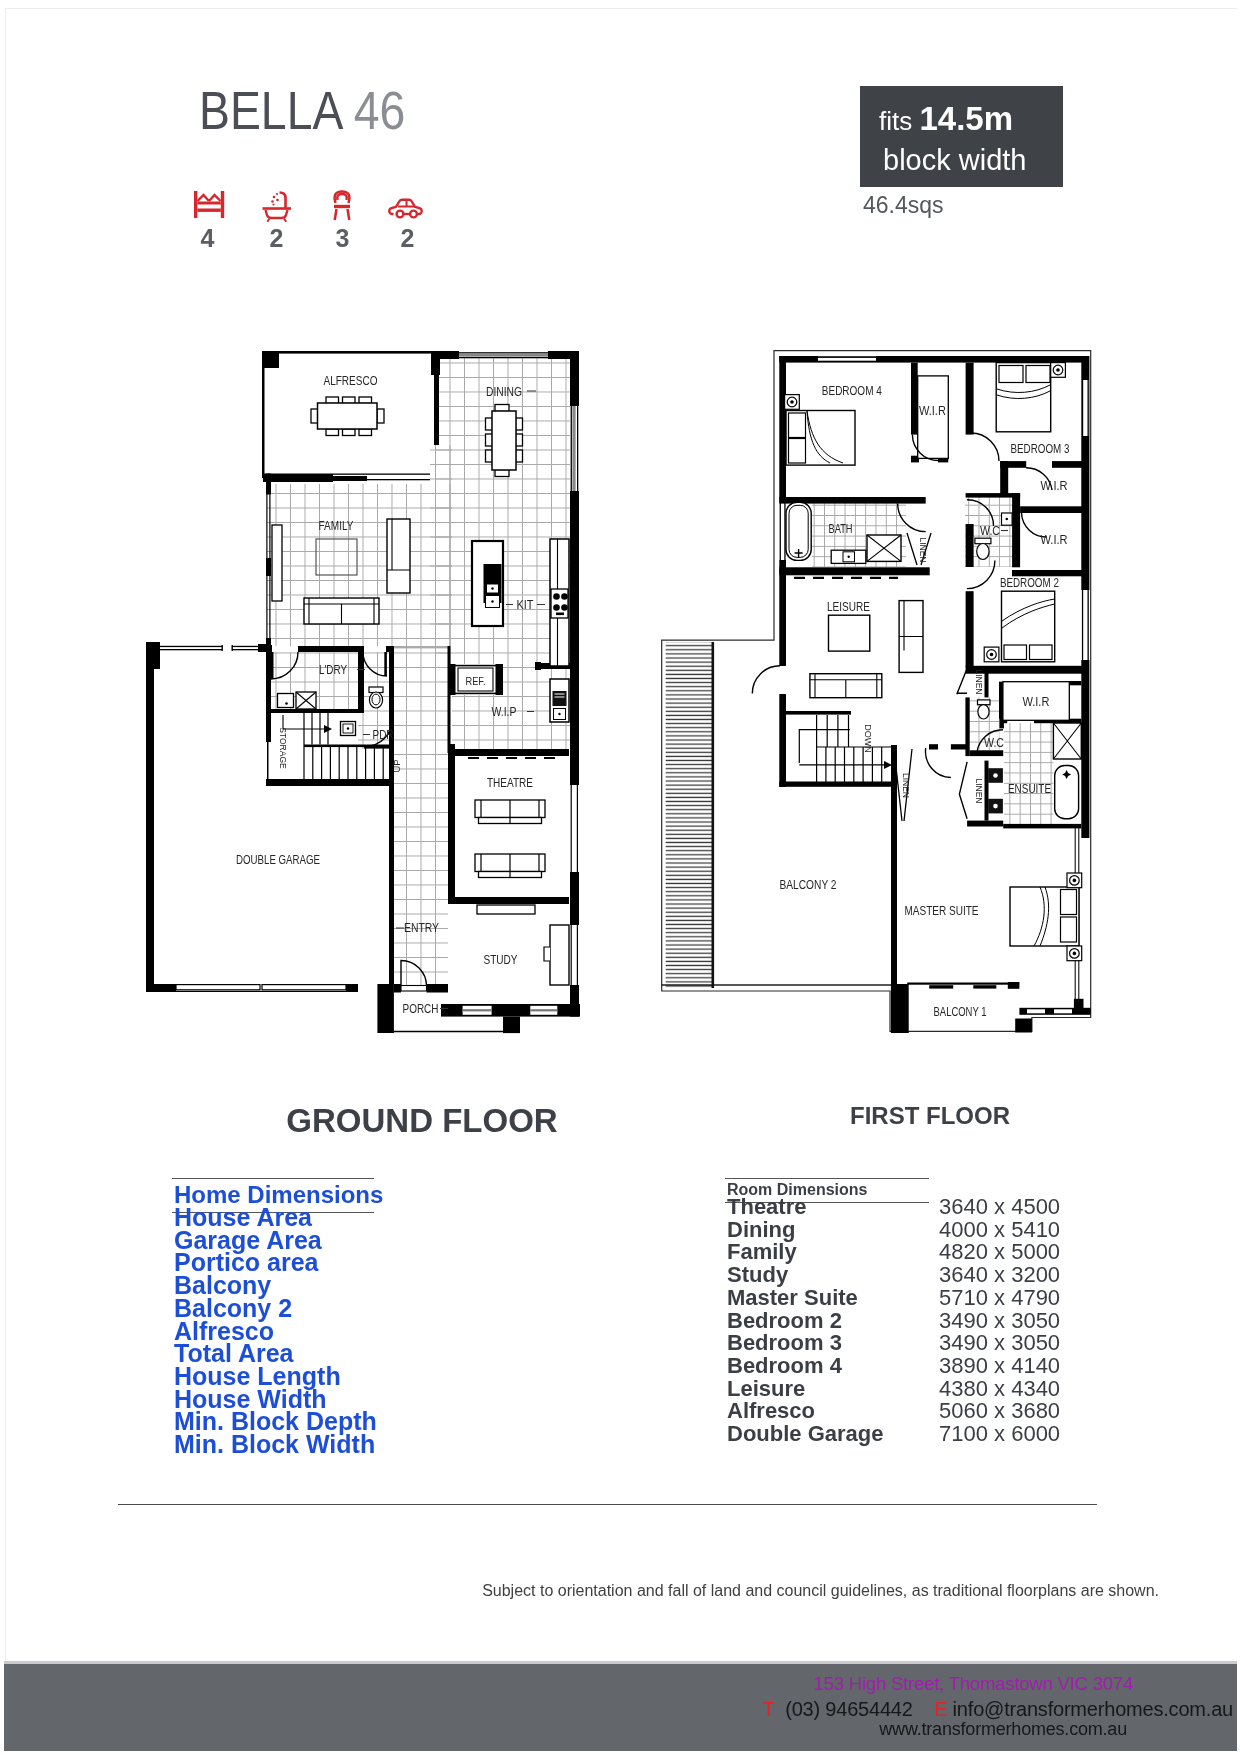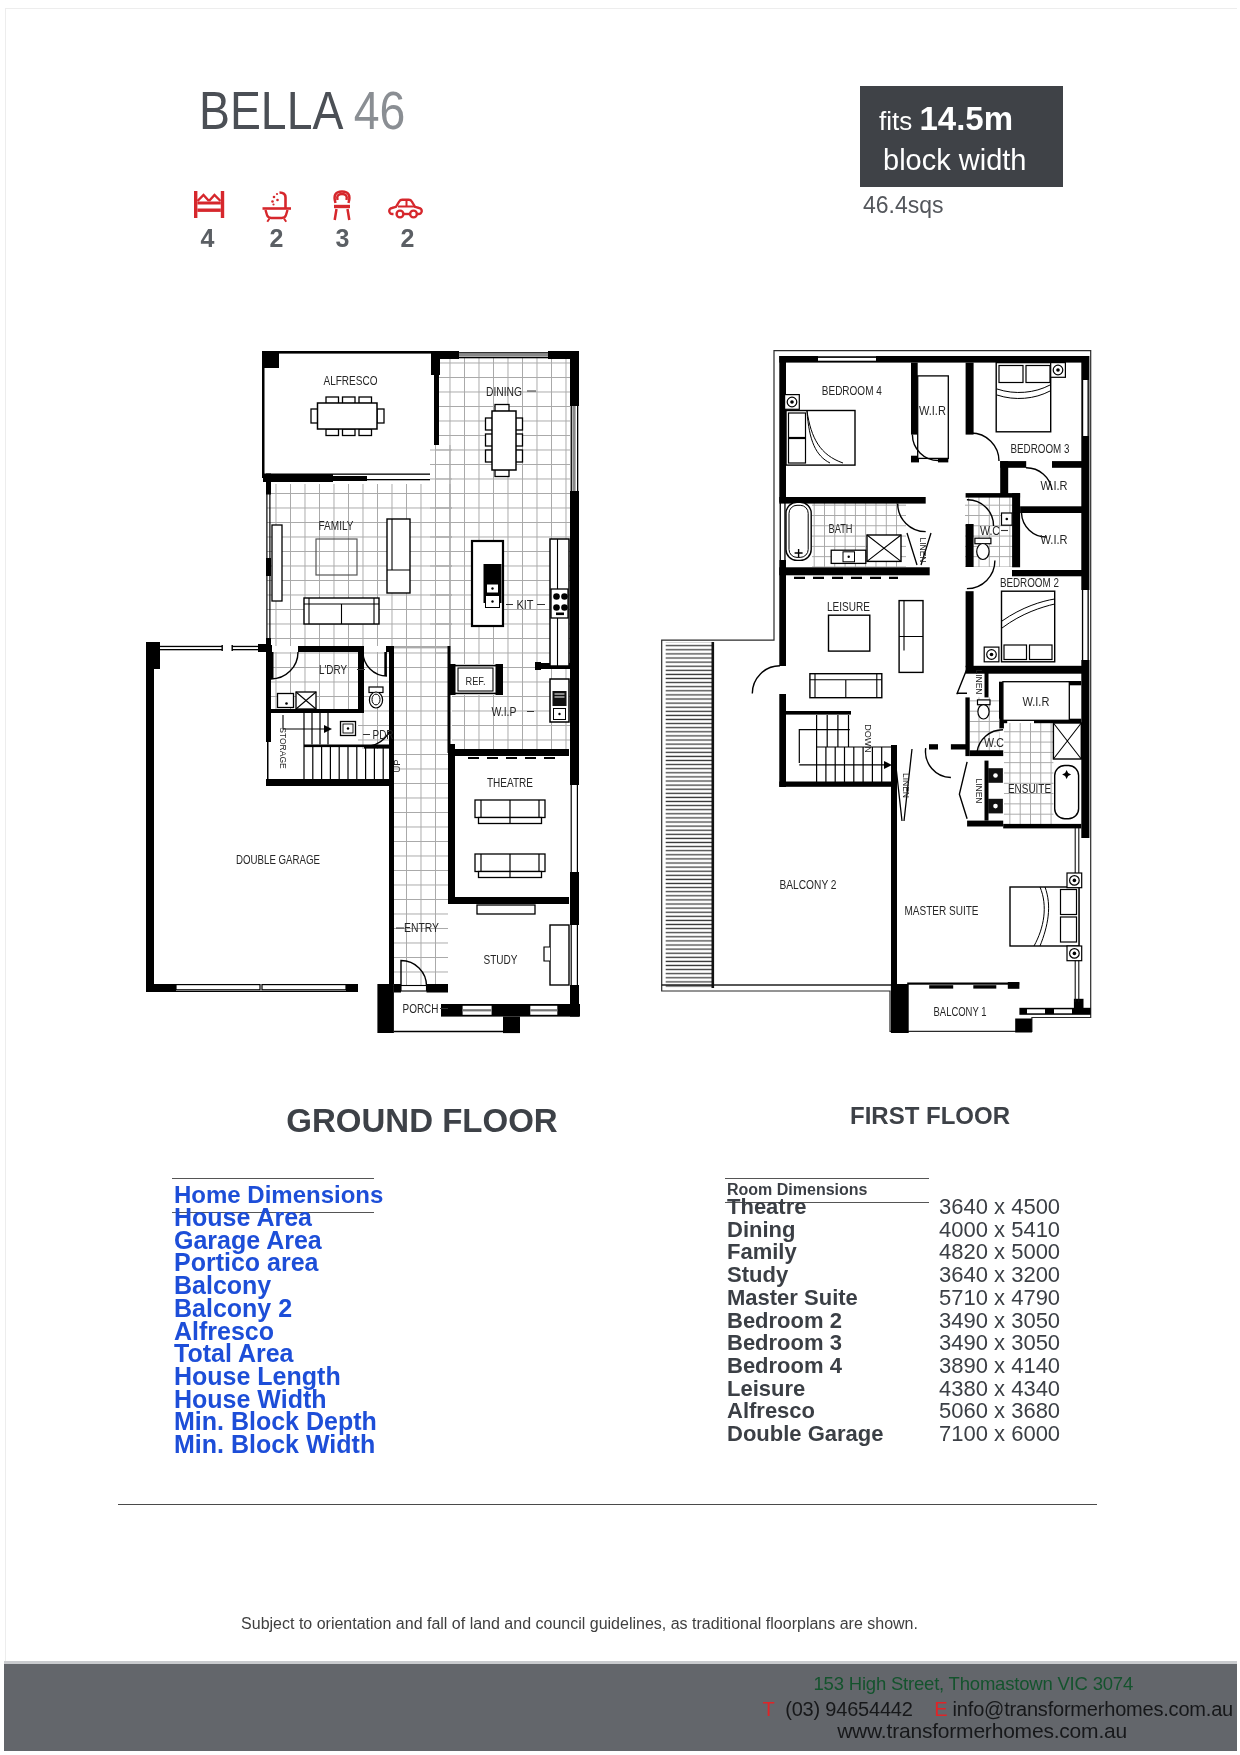--- a/index.html
+++ b/index.html
@@ -704,21 +704,21 @@
 <div class="abs" style="left:725px;top:1178px;width:345px;color:#3b3f45;">
   <div style="border-top:1.5px solid #555;border-bottom:1.5px solid #555;width:202px;padding:2px 0 3px 2px;font-size:16px;font-weight:bold;white-space:nowrap;">Room Dimensions</div>
   <div style="position:relative;margin-top:-7px;font-size:22px;line-height:22.7px;">
     <div style="font-weight:bold;padding-left:2px;">Theatre<br>Dining<br>Family<br>Study<br>Master Suite<br>Bedroom 2<br>Bedroom 3<br>Bedroom 4<br>Leisure<br>Alfresco<br>Double Garage</div>
     <div style="position:absolute;top:0;left:214px;">3640 x 4500<br>4000 x 5410<br>4820 x 5000<br>3640 x 3200<br>5710 x 4790<br>3490 x 3050<br>3490 x 3050<br>3890 x 4140<br>4380 x 4340<br>5060 x 3680<br>7100 x 6000</div>
   </div>
 </div>
 
 <div class="abs" style="left:118px;top:1504px;width:979px;height:0;border-top:1.6px solid #4a4a4a;"></div>
 
-<div class="abs" style="left:0px;top:1582px;width:1159px;text-align:center;font-size:16px;color:#3f3f3f;margin-top:33px;">Subject to orientation and fall of land and council guidelines, as traditional floorplans are shown.</div>
+<div class="abs" style="left:0px;top:1582px;width:1159px;text-align:right;font-size:16px;color:#3f3f3f;">Subject to orientation and fall of land and council guidelines, as traditional floorplans are shown.</div>
 
 <div class="abs" style="left:4px;top:1661px;width:1233px;height:87px;background:#63666b;border-top:3px solid #c9cbce;"></div>
 
-<div class="abs" style="left:400px;top:1673px;width:733px;text-align:right;font-size:18.5px;letter-spacing:-0.2px;color:#14532d;">153 High Street, Thomastown VIC 3074</div>
+<div class="abs" style="left:400px;top:1673px;width:733px;text-align:right;font-size:18.5px;letter-spacing:-0.2px;color:#a21caf;">153 High Street, Thomastown VIC 3074</div>
 
 <div class="abs" style="left:424px;top:1698px;width:809px;text-align:right;font-size:20px;letter-spacing:-0.2px;color:#17181a;"><span style="color:#e02427;">T</span>&nbsp; (03) 94654442 &nbsp;&nbsp;&nbsp;<span style="color:#e02427;">E</span> info@transformerhomes.com.au</div>
 
-<div class="abs" style="left:400px;top:1719px;width:727px;text-align:right;font-size:21px;letter-spacing:-0.2px;color:#17181a;">www.transformerhomes.com.au</div>
+<div class="abs" style="left:400px;top:1719px;width:727px;text-align:right;font-size:18px;letter-spacing:-0.2px;color:#17181a;">www.transformerhomes.com.au</div>
 
 </body></html>

